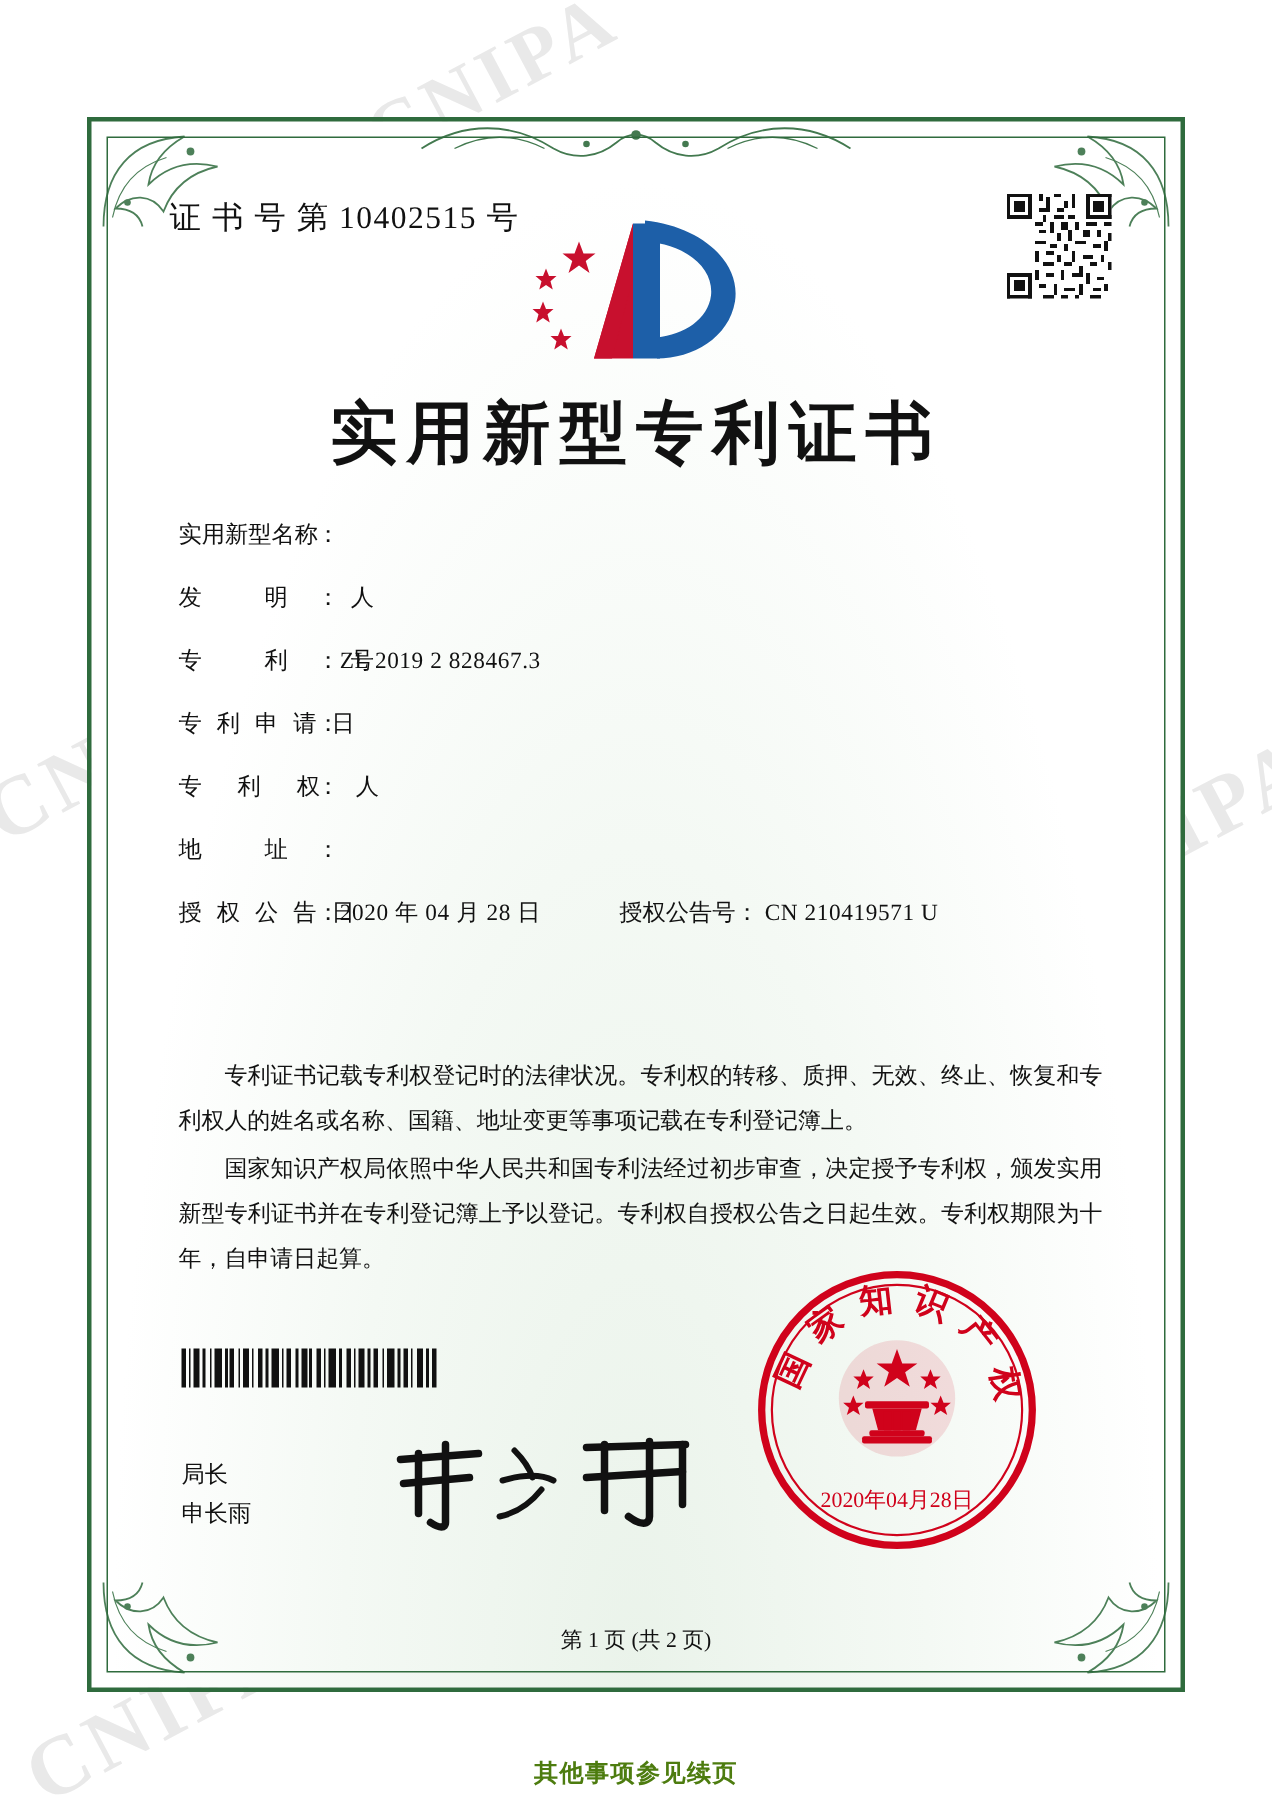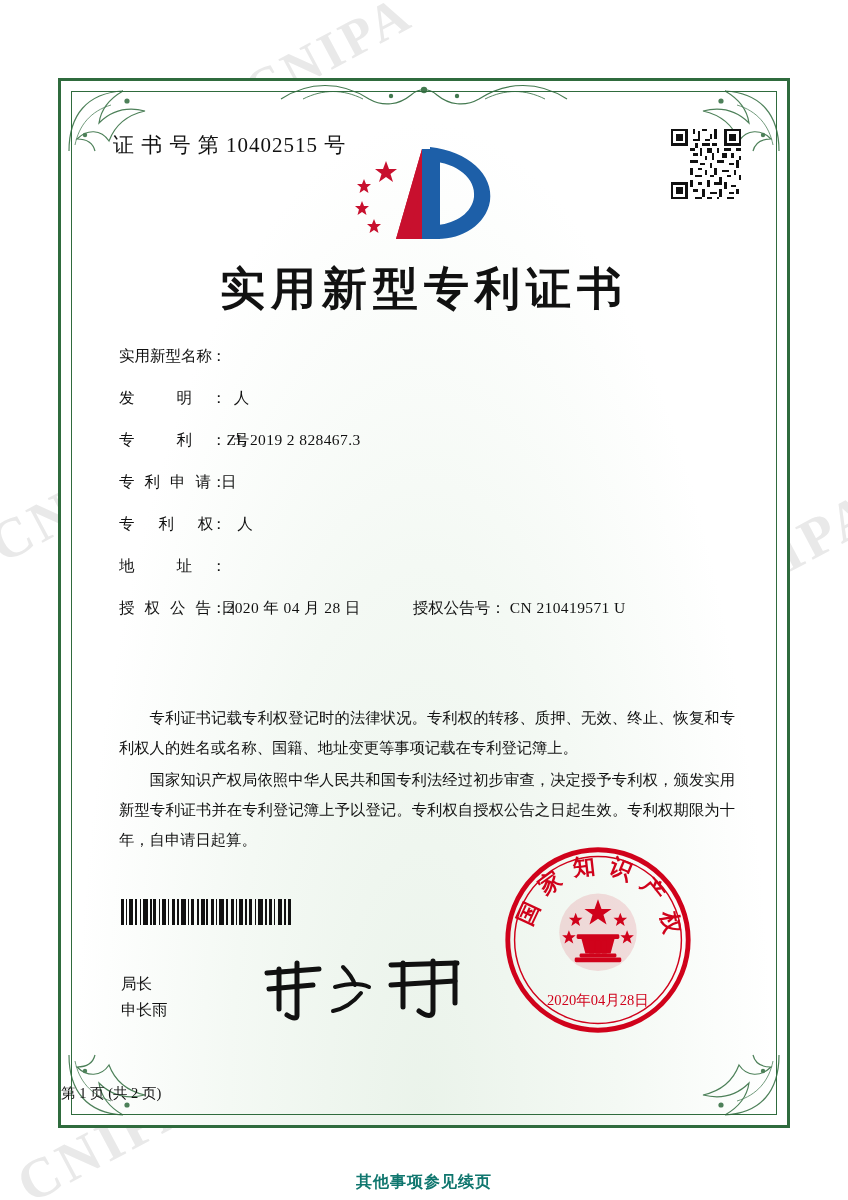--- a/index.html
+++ b/index.html
@@ -147,25 +147,25 @@
   
   .seal{
     position:absolute;right:92px;bottom:88px;
     width:194px;height:194px;
   }
   .seal svg{display:block;width:100%;height:100%;}
 
   
   .page-no{
     position:absolute;left:0;right:0;bottom:22px;
-    font-size:14.5px;color:#111;
+    text-align:center;font-size:14.5px;color:#111;
   }
   .bottom-note{
     position:absolute;left:0;right:0;top:1172px;
-    text-align:center;font-size:16px;font-weight:bold;color:#0f766e;
+    text-align:center;font-size:16px;font-weight:bold;color:#4d7c0f;
     letter-spacing:1px;
     z-index:2;
   }
 </style>
 </head>
 <body>
 
 <div class="wm" style="left:238px;top:22px;font-size:52px;transform:rotate(-28deg);">CNIPA</div>
 <div class="wm" style="left:548px;top:178px;font-size:56px;transform:rotate(-28deg);">CNIPA</div>
 <div class="wm" style="left:-18px;top:470px;font-size:56px;transform:rotate(-28deg);">CNIPA</div>

